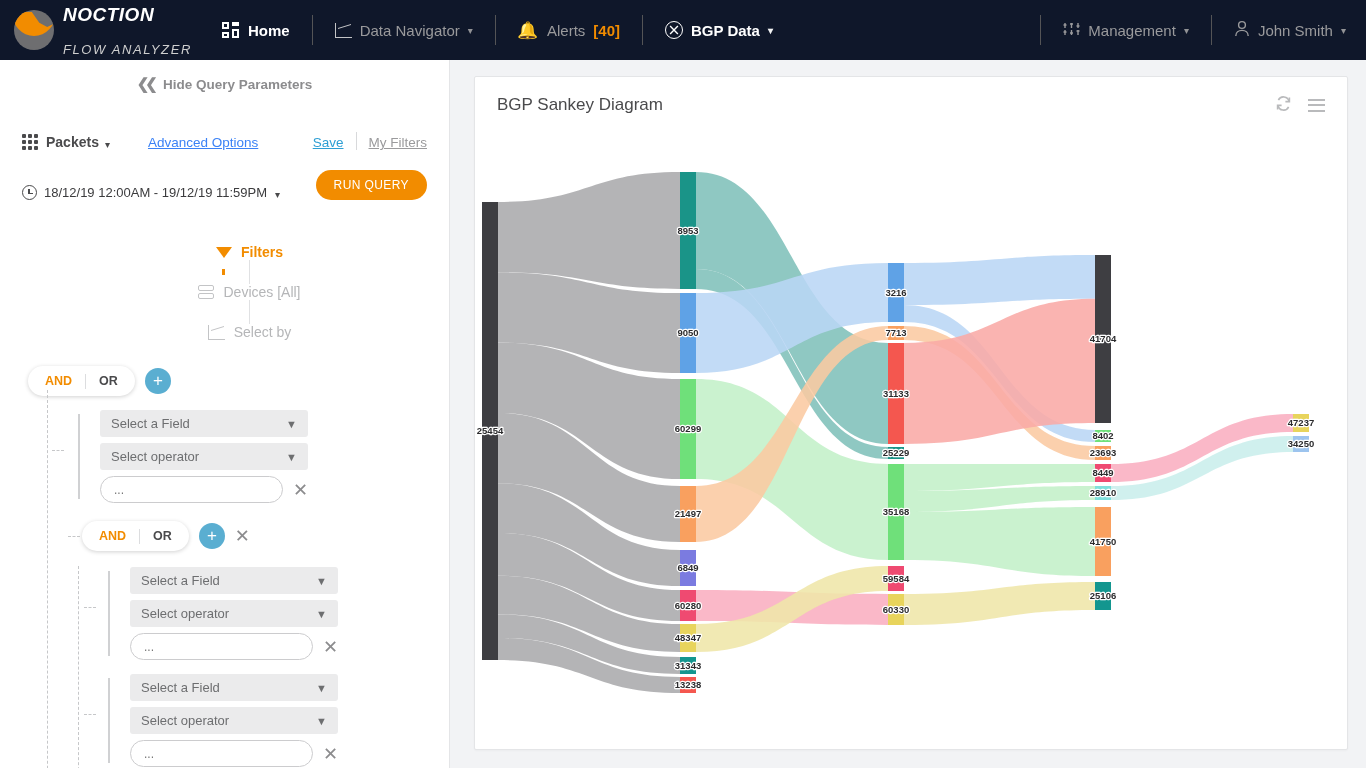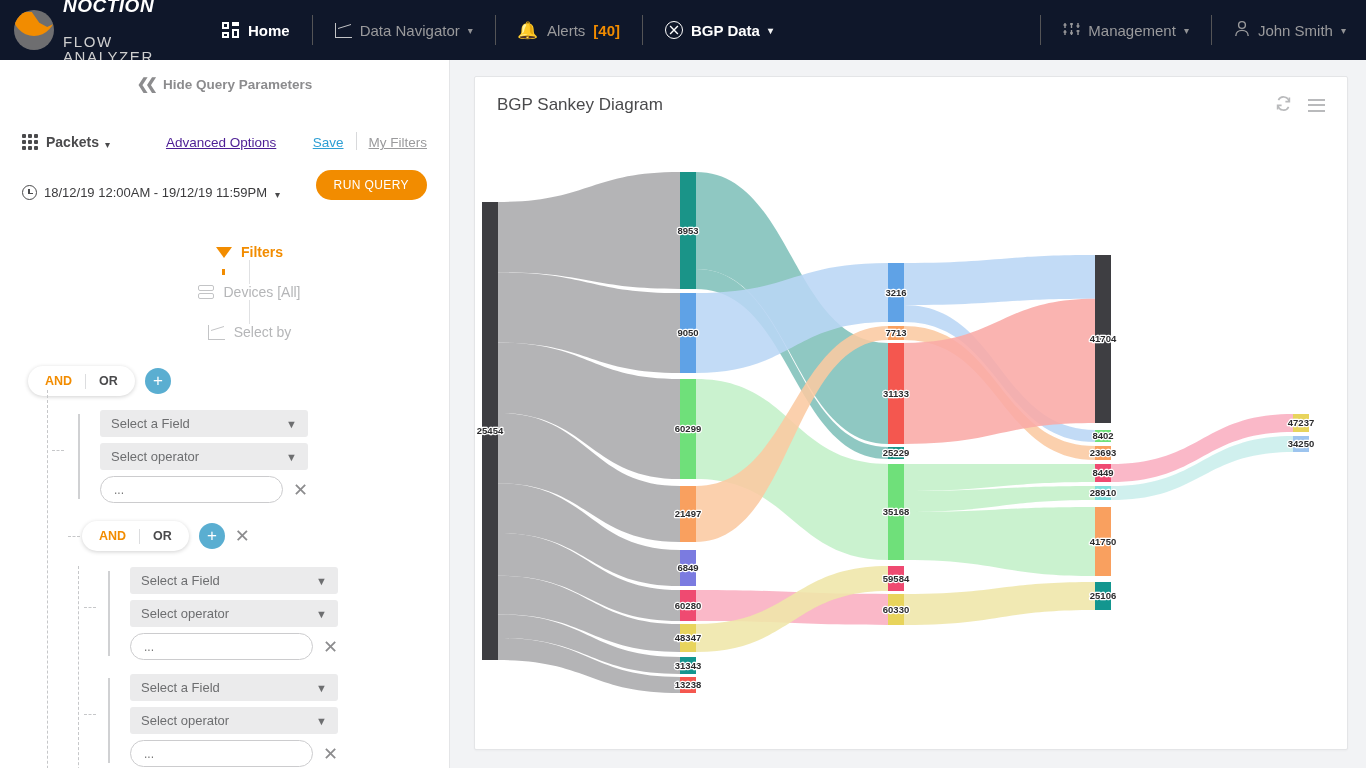--- a/index.html
+++ b/index.html
@@ -33,21 +33,21 @@
     content:""; position:absolute; left:0; top:0; width:40px; height:40px;
     border-radius:50%;
     box-shadow: inset 0 0 0 0 rgba(0,0,0,0);
   }
   .brand-text { margin-left: 9px; line-height: 1; }
   .brand-name {
     color:#ffffff; font-weight:bold; font-style:italic; font-size:19px;
     letter-spacing:0.5px;
   }
   .brand-sub {
-    color:#cfcfcf; font-size:15px; letter-spacing:1.6px;
+    color:#cfcfcf; font-style:italic; font-size:13px; letter-spacing:1.6px;
     margin-top:19px;
   }
 
   .navitems { display:flex; align-items:center; height:100%; }
   .navitem {
     display:flex; align-items:center; gap:8px;
     color:#9a9a9c; font-size:15px; height:100%;
     padding: 0 22px; cursor: pointer; white-space: nowrap;
   }
   .navitem.active { color:#ffffff; font-weight:bold; }
@@ -80,21 +80,21 @@
   }
   .dbl-chev { font-size:15px; letter-spacing:-4px; color:#8c8c8e; }
 
   .rowline { display:flex; align-items:flex-end; padding:0 22px; }
   .metric-row { height:40px; margin-top:8px; }
   .grid-ico { width:16px; height:16px; display:grid; grid-template-columns:repeat(3,1fr);
               grid-template-rows:repeat(3,1fr); gap:2px; margin-right:8px; }
   .grid-ico span { background:#4a4a4c; border-radius:1px; }
   .metric-label { font-size:14px; color:#4a4a4c; font-weight:bold; }
   .metric-caret { margin-left:6px; color:#4a4a4c; font-size:10px; }
-  .adv-opt { margin-left:56px; font-size:13.5px; color:#4c1d95; text-decoration:underline; cursor:pointer; }
+  .adv-opt { margin-left:38px; font-size:13.5px; color:#3b82f6; text-decoration:underline; cursor:pointer; }
   .save-link { margin-left:auto; font-size:13.5px; color:#2e9fd4; text-decoration:underline; cursor:pointer; }
   .vsep { width:1px; height:18px; background:#d8d9db; margin:0 12px; }
   .myfilters { font-size:13.5px; color:#9a9a9c; text-decoration:underline; cursor:pointer; }
 
   .date-row { height:46px; margin-top:4px; }
   .clock {
     width:15px; height:15px; border:1.6px solid #4a4a4c; border-radius:50%;
     margin-right:7px; position:relative; flex:0 0 15px;
   }
   .clock::before{content:"";position:absolute;left:5.3px;top:2.5px;width:1.4px;height:5px;background:#4a4a4c;}

